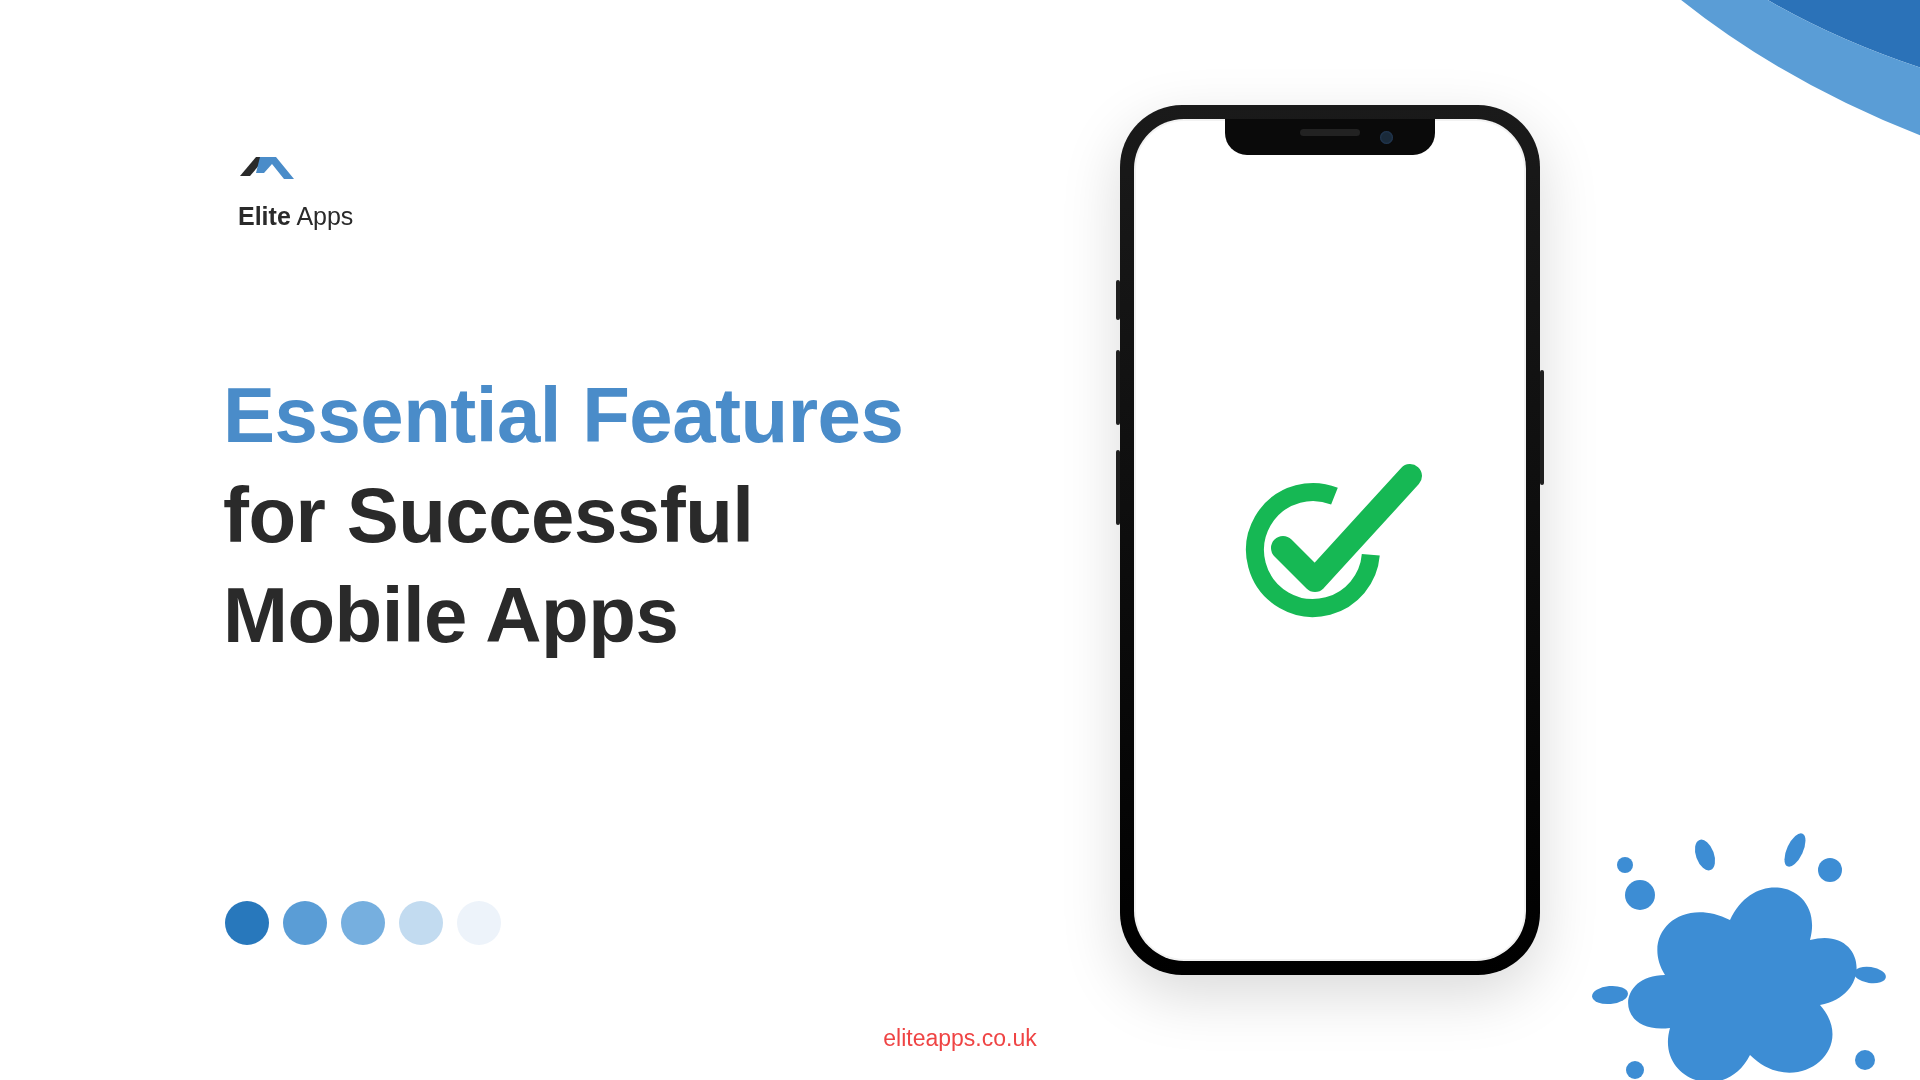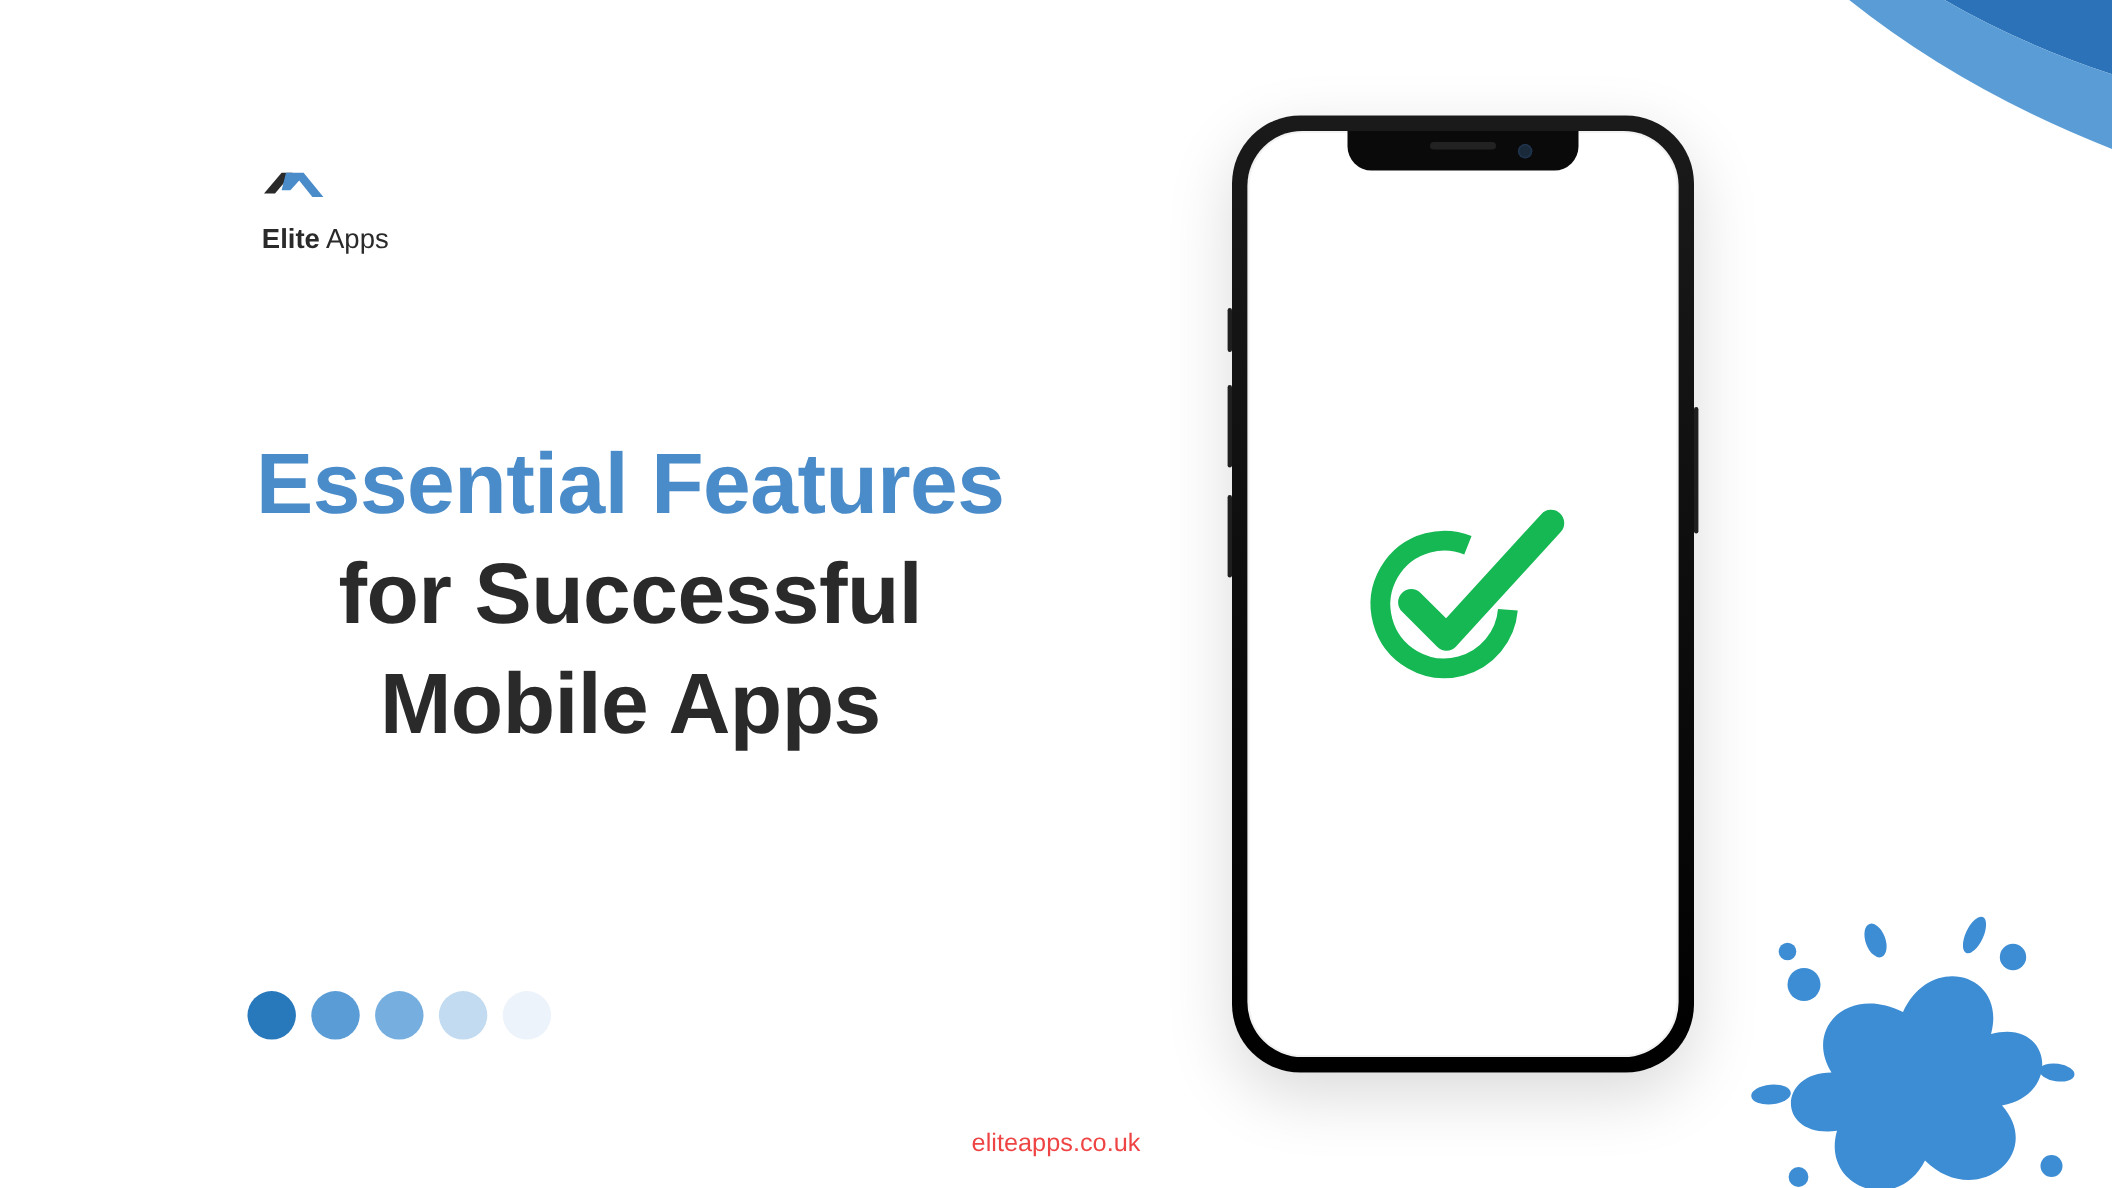--- a/index.html
+++ b/index.html
@@ -29,28 +29,27 @@
     .logo-text {
       font-size: 25px;
       font-weight: 400;
       color: #2a2a2a;
     }
     .logo-text .bold {
       font-weight: 600;
     }
     .heading {
       position: absolute;
-      top: 390px;
+      top: 366px;
       left: 223px;
       font-size: 78px;
       font-weight: 600;
       line-height: 1.28;
       letter-spacing: -0.5px;
       max-width: 700px;
-      text-align: center;
     }
     .heading .accent {
       color: #4a8cc9;
     }
     .heading .dark {
       color: #2a2a2a;
     }
     .dots {
       position: absolute;
       bottom: 135px;

